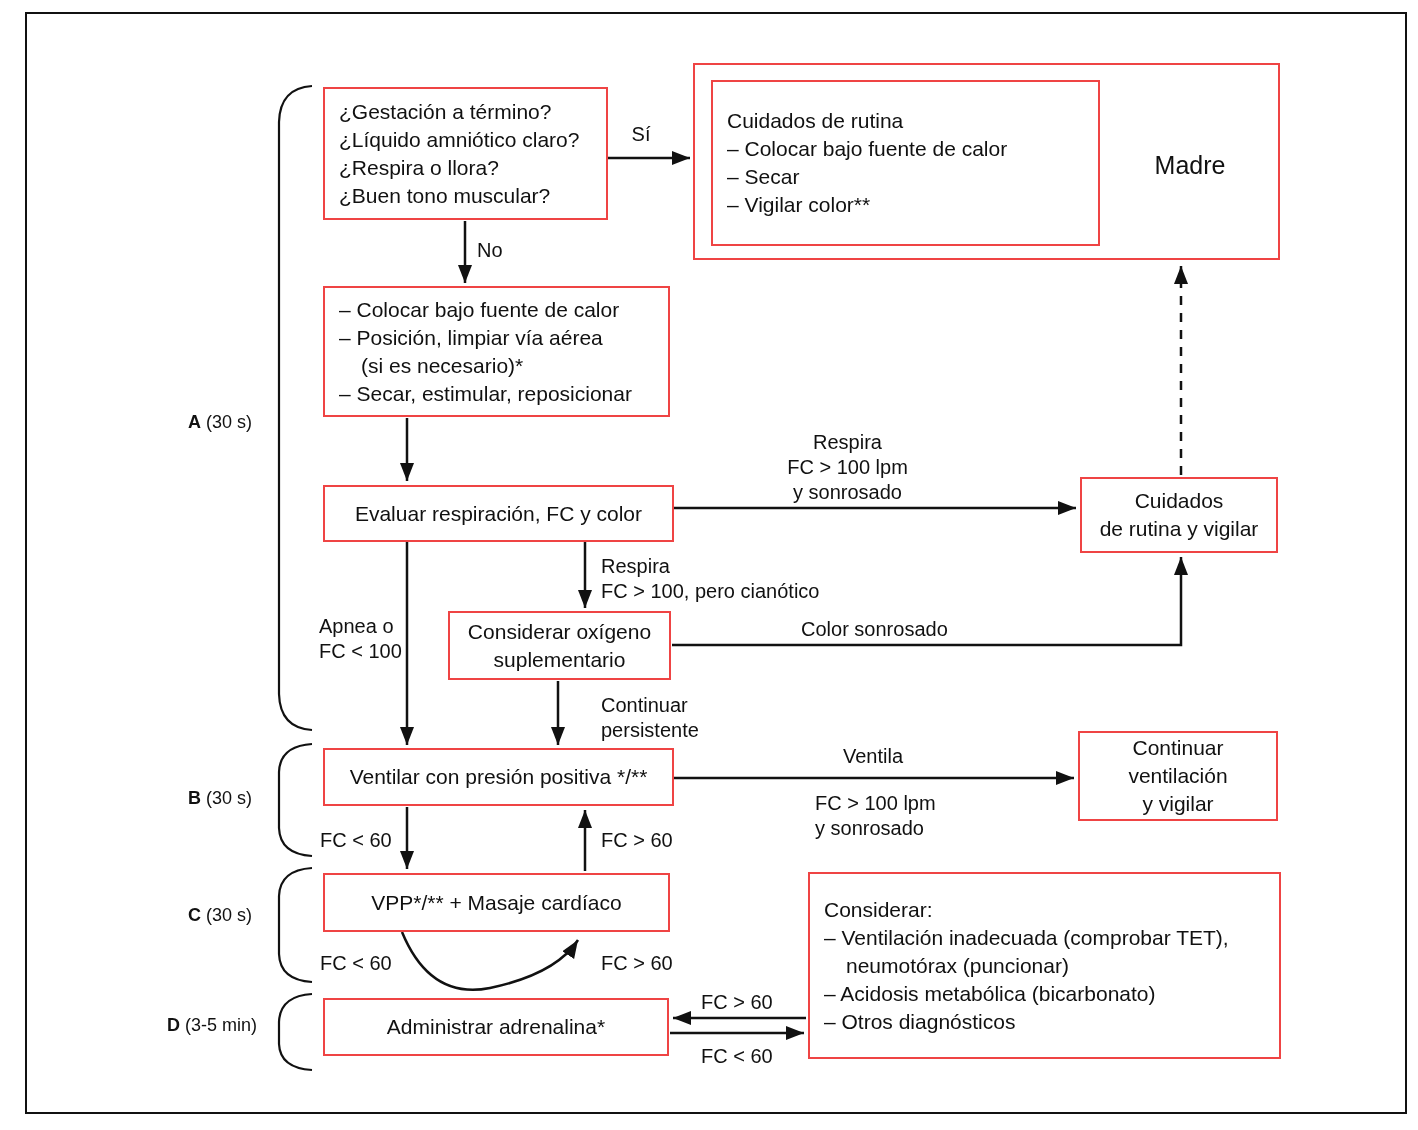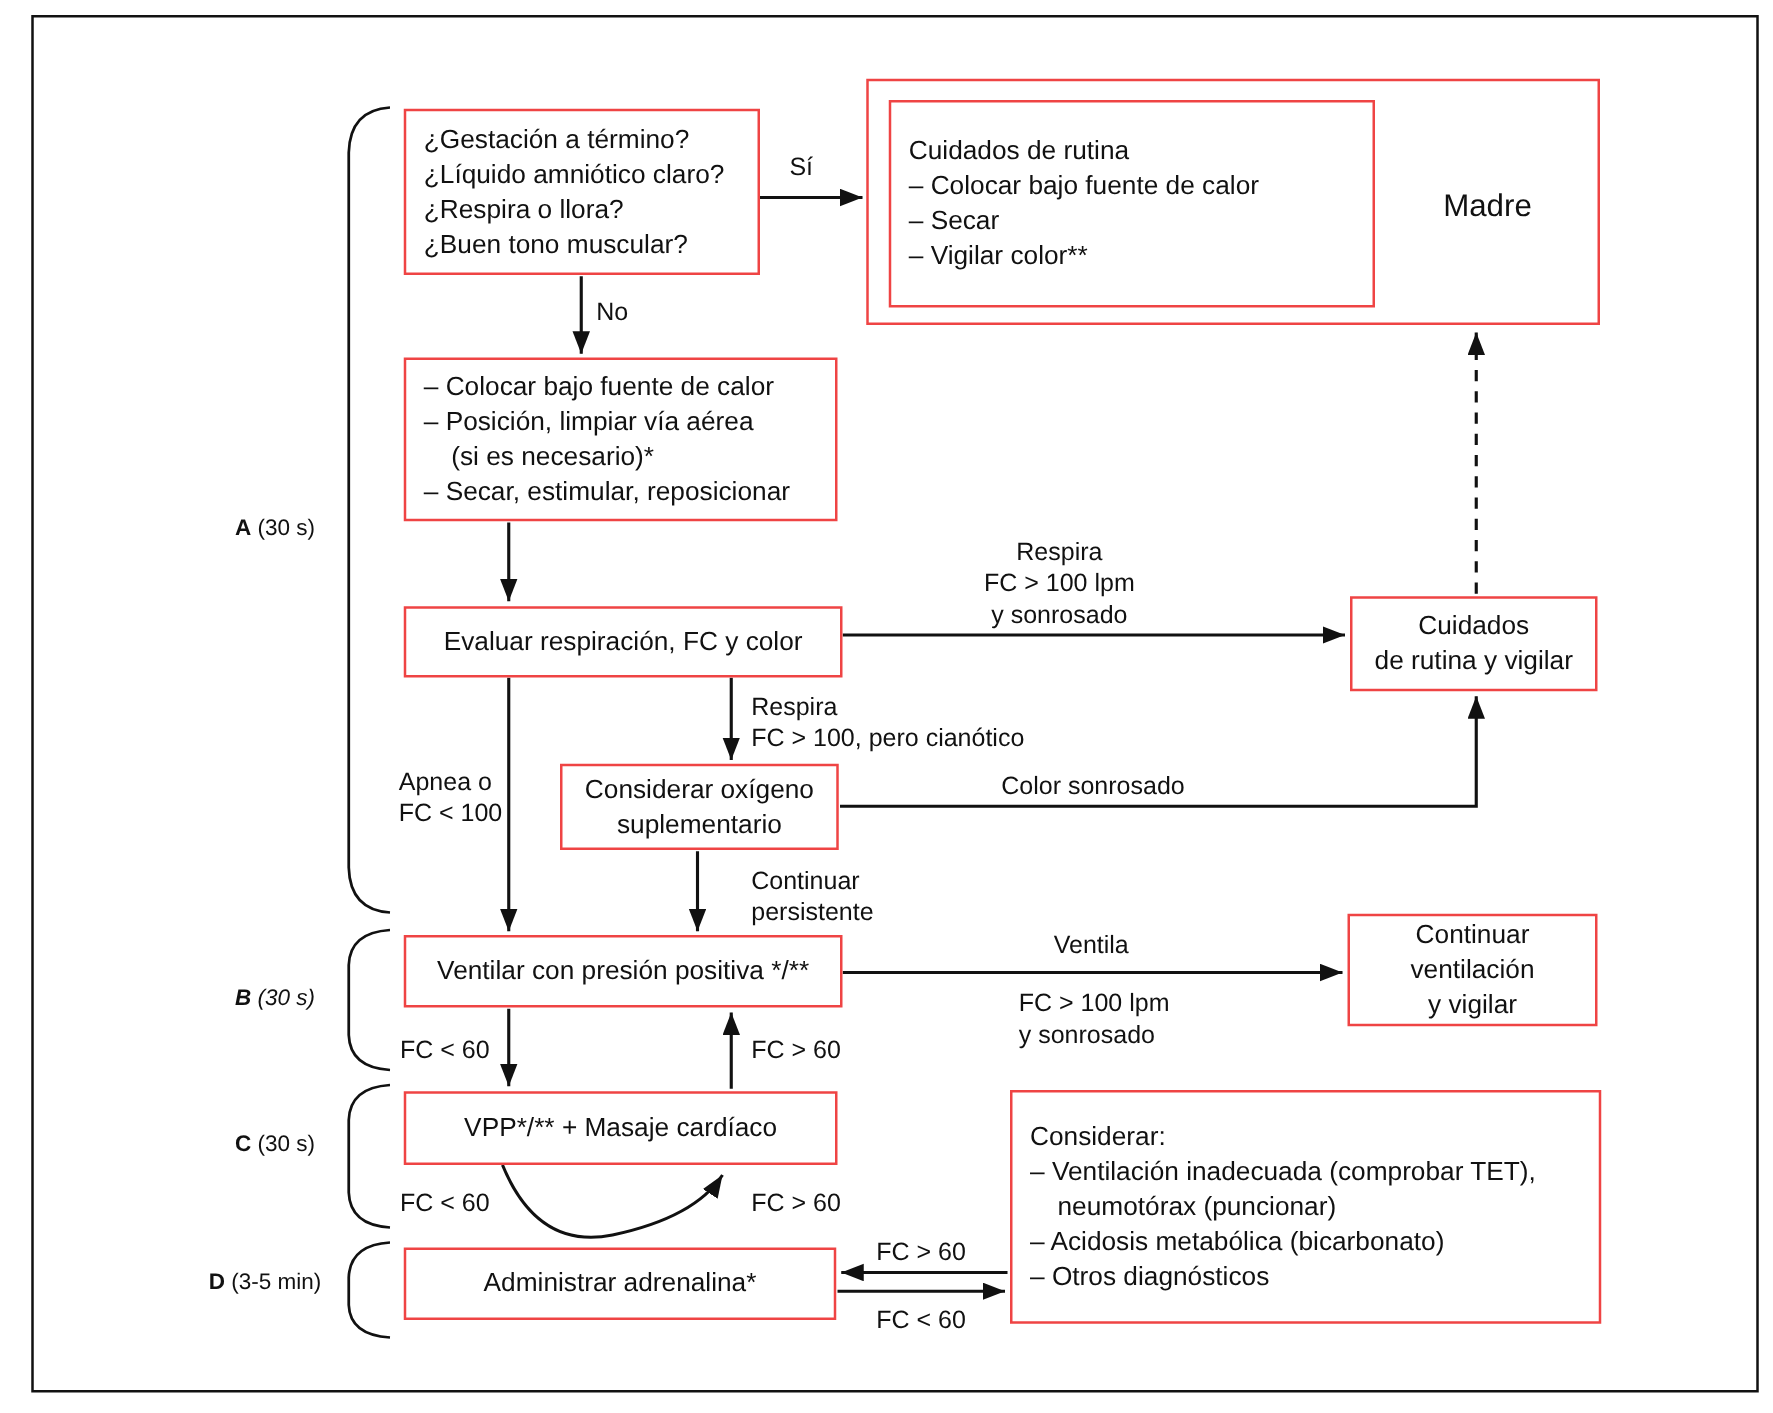--- a/index.html
+++ b/index.html
@@ -49,21 +49,21 @@
   <line x1="1181" y1="475" x2="1181" y2="266" stroke="#111" stroke-width="2.5" stroke-dasharray="9 8" marker-end="url(#ah)"></line>
   <line x1="674" y1="778" x2="1074" y2="778" stroke="#111" stroke-width="2.5" marker-end="url(#ah)"></line>
   <line x1="407" y1="807" x2="407" y2="869" stroke="#111" stroke-width="2.5" marker-end="url(#ah)"></line>
   <line x1="585" y1="871" x2="585" y2="810" stroke="#111" stroke-width="2.5" marker-end="url(#ah)"></line>
   <path d="M402,932 Q430,1000 490,988 Q556,974 578,940" fill="none" stroke="#111" stroke-width="2.5" marker-end="url(#ah)"></path>
   <line x1="806" y1="1018" x2="673" y2="1018" stroke="#111" stroke-width="2.5" marker-end="url(#ah)"></line>
   <line x1="670" y1="1033" x2="804" y2="1033" stroke="#111" stroke-width="2.5" marker-end="url(#ah)"></line>
 </svg>
 
 <div class="phase" style="left:145px;top:412px;"><b>A</b> <span>(30 s)</span></div>
-<div class="phase" style="left:145px;top:788px;font-style:italic;"><b>B</b> <span>(30 s)</span></div>
+<div class="phase" style="left:145px;top:788px;"><b>B</b> <span>(30 s)</span></div>
 <div class="phase" style="left:145px;top:905px;"><b>C</b> <span>(30 s)</span></div>
 <div class="phase" style="left:137px;top:1015px;"><b>D</b> <span>(3-5 min)</span></div>
 
 <div class="box list" style="left:323px;top:87px;width:285px;height:133px;">
   <div>¿Gestación a término?</div>
   <div>¿Líquido amniótico claro?</div>
   <div>¿Respira o llora?</div>
   <div>¿Buen tono muscular?</div>
 </div>
 

